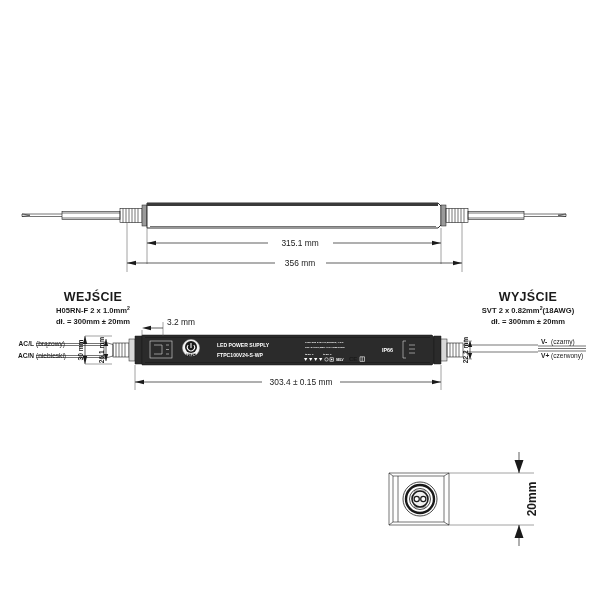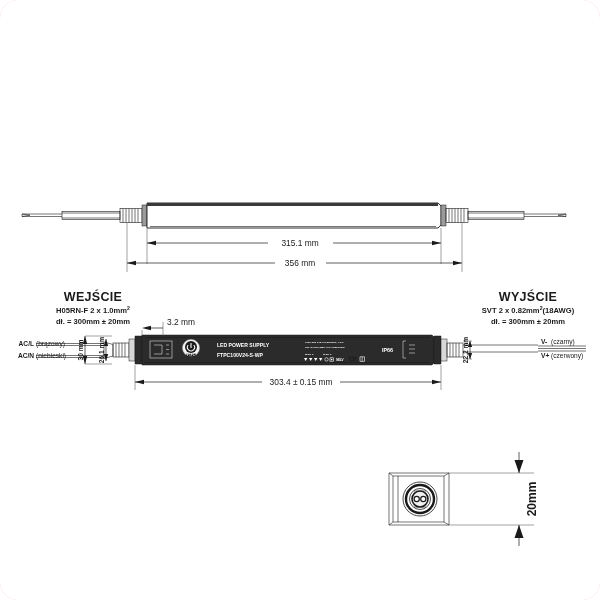--- a/index.html
+++ b/index.html
@@ -9,21 +9,20 @@
   }
   body {
     font-family: "Liberation Sans", sans-serif;
   }
   #sheet {
     position: relative;
     width: 600px;
     height: 600px;
     background: #f9a8d4;
     overflow: hidden;
-    border-radius: 18px;
   }
   #sheet svg {
     display: block;
   }
   text {
     font-family: "Liberation Sans", sans-serif;
     fill: #1a1a1a;
   }
   .t-head {
     font-size: 12.5px;

